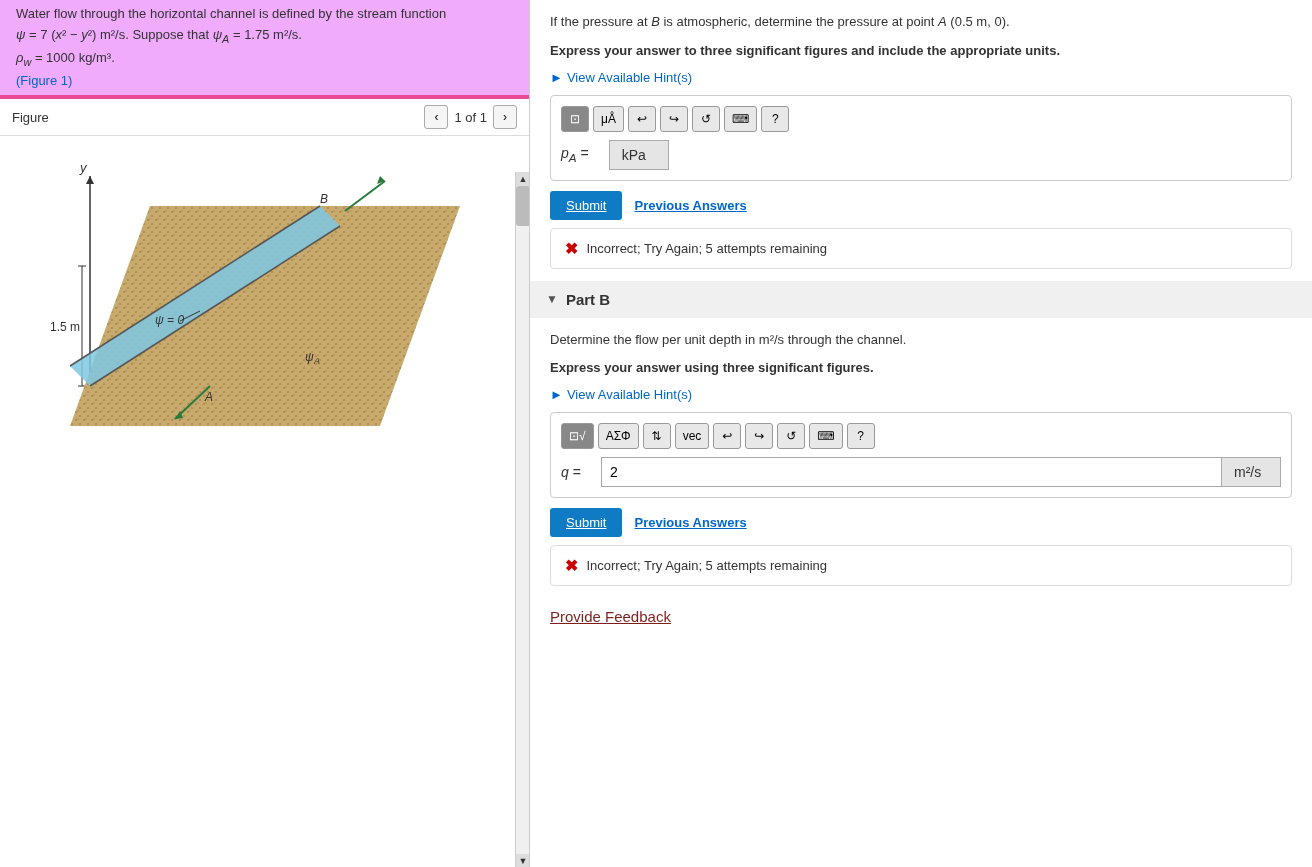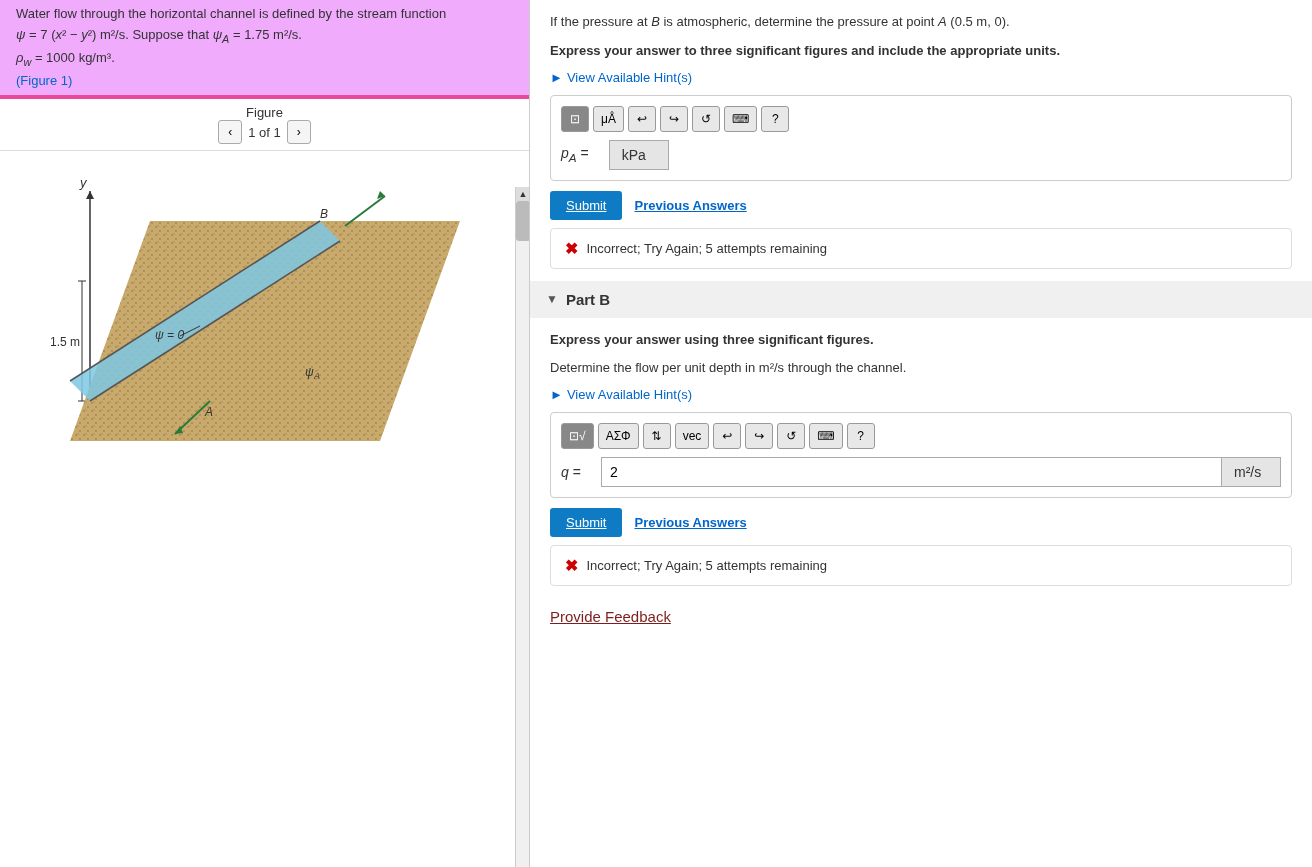--- a/index.html
+++ b/index.html
@@ -25,21 +25,20 @@
       position: relative;
       overflow: hidden;
     }
     .figure-header {
       display: flex;
       align-items: center;
       justify-content: space-between;
       padding: 6px 12px;
       border-bottom: 1px solid #ddd;
       font-size: 13px;
-      flex-direction: column;
     }
     .figure-nav {
       display: flex;
       align-items: center;
       gap: 6px;
     }
     .nav-btn {
       width: 24px; height: 24px;
       border: 1px solid #aaa;
       background: #f5f5f5;
@@ -362,24 +361,24 @@
     <span class="error-icon">✖</span>
     <span>Incorrect; Try Again; 5 attempts remaining</span>
   </div>
 
   
   <div class="part-header">
     <span class="part-arrow">▼</span>
     <span>Part B</span>
   </div>
 
-  <p class="question-text bold">Express your answer using three significant figures.</p>
   <p class="question-text">
     Determine the flow per unit depth in m²/s through the channel.
   </p>
+  <p class="question-text bold">Express your answer using three significant figures.</p>
 
   <a class="hint-link">
     <span>►</span>
     <span>View Available Hint(s)</span>
   </a>
 
   
   <div class="answer-box">
     <div class="toolbar">
       <button class="toolbar-btn icon-grid">⊡√</button>

